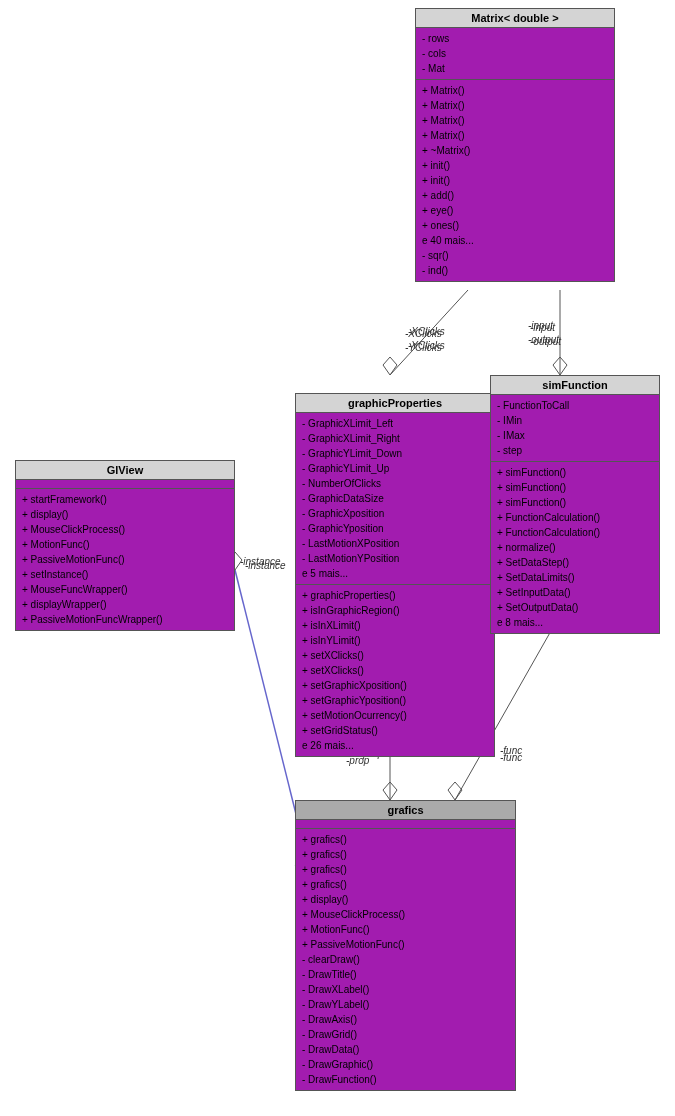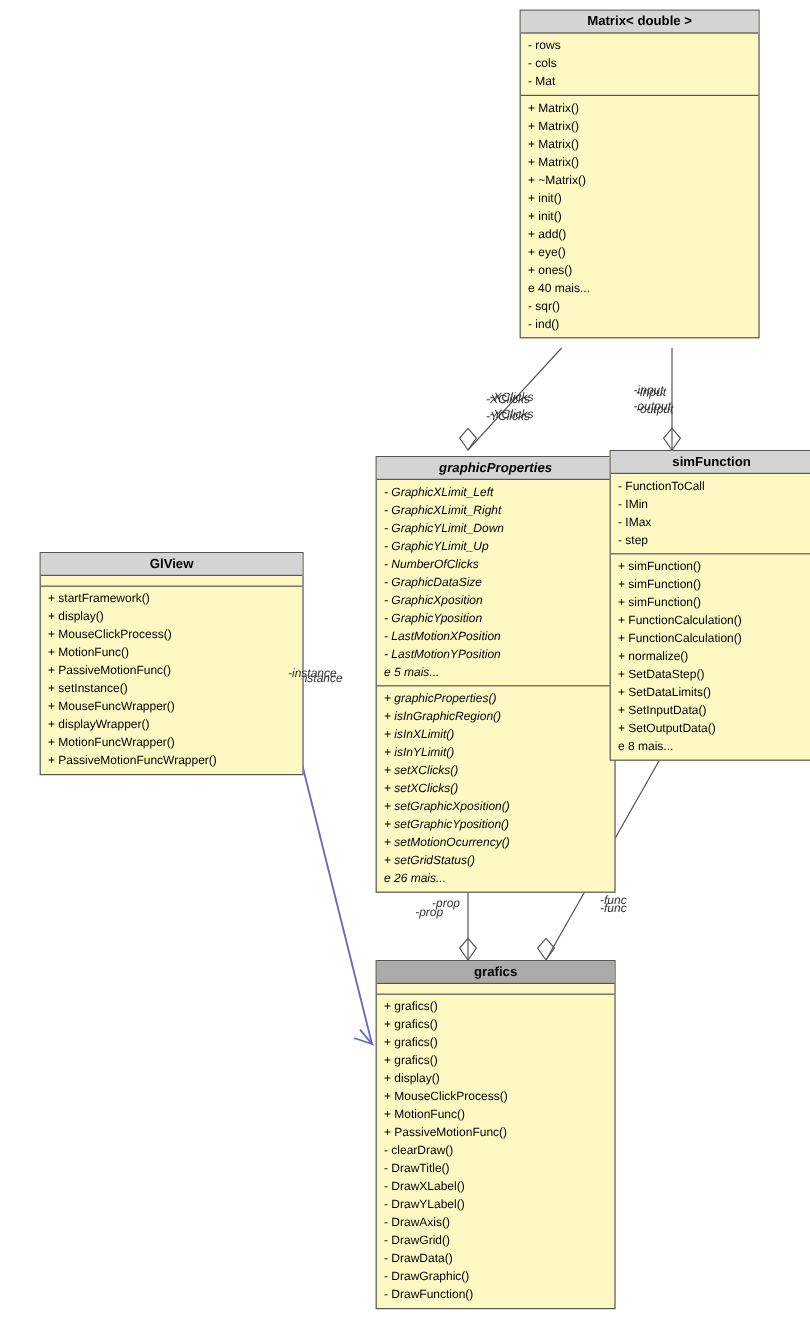--- a/index.html
+++ b/index.html
@@ -14,22 +14,21 @@
     }
     .diagram-container {
       position: relative;
       width: 675px;
       height: 1116px;
       background: #fff;
     }
     .uml-box {
       position: absolute;
       border: 1px solid #555;
-      background: #fef9c3;
-      margin-left: 18px;
+      background: #a21caf;
     }
     .uml-box-header {
       background: #d4d4d4;
       border-bottom: 1px solid #555;
       padding: 3px 6px;
       text-align: center;
       font-weight: bold;
       font-size: 11px;
     }
     .uml-box-section {
@@ -110,21 +109,21 @@
       <div>+ init()</div>
       <div>+ add()</div>
       <div>+ eye()</div>
       <div>+ ones()</div>
       <div>e 40 mais...</div>
       <div>- sqr()</div>
       <div>- ind()</div>
     </div>
   </div>
 
-  <div class="uml-box" style="left:295px; top:380px; width:200px;font-style:italic;">
+  <div class="uml-box" style="left:295px; top:393px; width:200px;">
     <div class="uml-box-header">graphicProperties</div>
     <div class="uml-box-section no-top-border">
       <div>- GraphicXLimit_Left</div>
       <div>- GraphicXLimit_Right</div>
       <div>- GraphicYLimit_Down</div>
       <div>- GraphicYLimit_Up</div>
       <div>- NumberOfClicks</div>
       <div>- GraphicDataSize</div>
       <div>- GraphicXposition</div>
       <div>- GraphicYposition</div>
@@ -175,26 +174,25 @@
     <div class="uml-box-section no-top-border" style="min-height:8px;"></div>
     <div class="uml-box-section">
       <div>+ startFramework()</div>
       <div>+ display()</div>
       <div>+ MouseClickProcess()</div>
       <div>+ MotionFunc()</div>
       <div>+ PassiveMotionFunc()</div>
       <div>+ setInstance()</div>
       <div>+ MouseFuncWrapper()</div>
       <div>+ displayWrapper()</div>
-      <div>+ MotionFuncWrapper()</div>
       <div>+ PassiveMotionFuncWrapper()</div>
     </div>
   </div>
 
-  <div class="uml-box" style="left:295px; top:800px; width:200px;">
+  <div class="uml-box" style="left:295px; top:800px; width:221px;">
     <div class="uml-box-header" style="background:#aaaaaa;">grafics</div>
     <div class="uml-box-section no-top-border" style="min-height:8px;"></div>
     <div class="uml-box-section">
       <div>+ grafics()</div>
       <div>+ grafics()</div>
       <div>+ grafics()</div>
       <div>+ grafics()</div>
       <div>+ display()</div>
       <div>+ MouseClickProcess()</div>
       <div>+ MotionFunc()</div>

